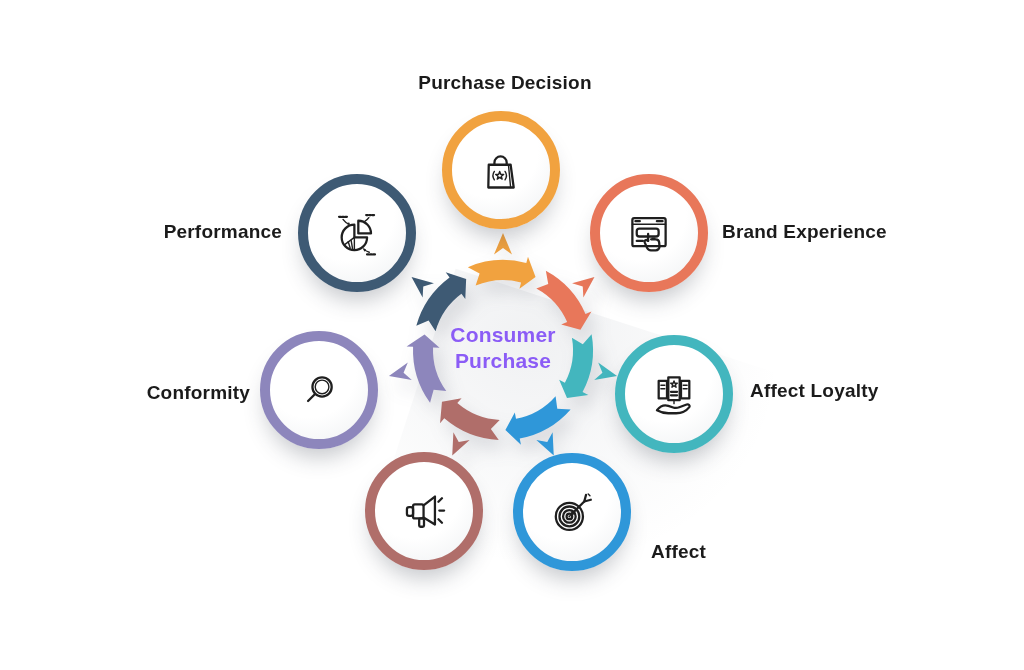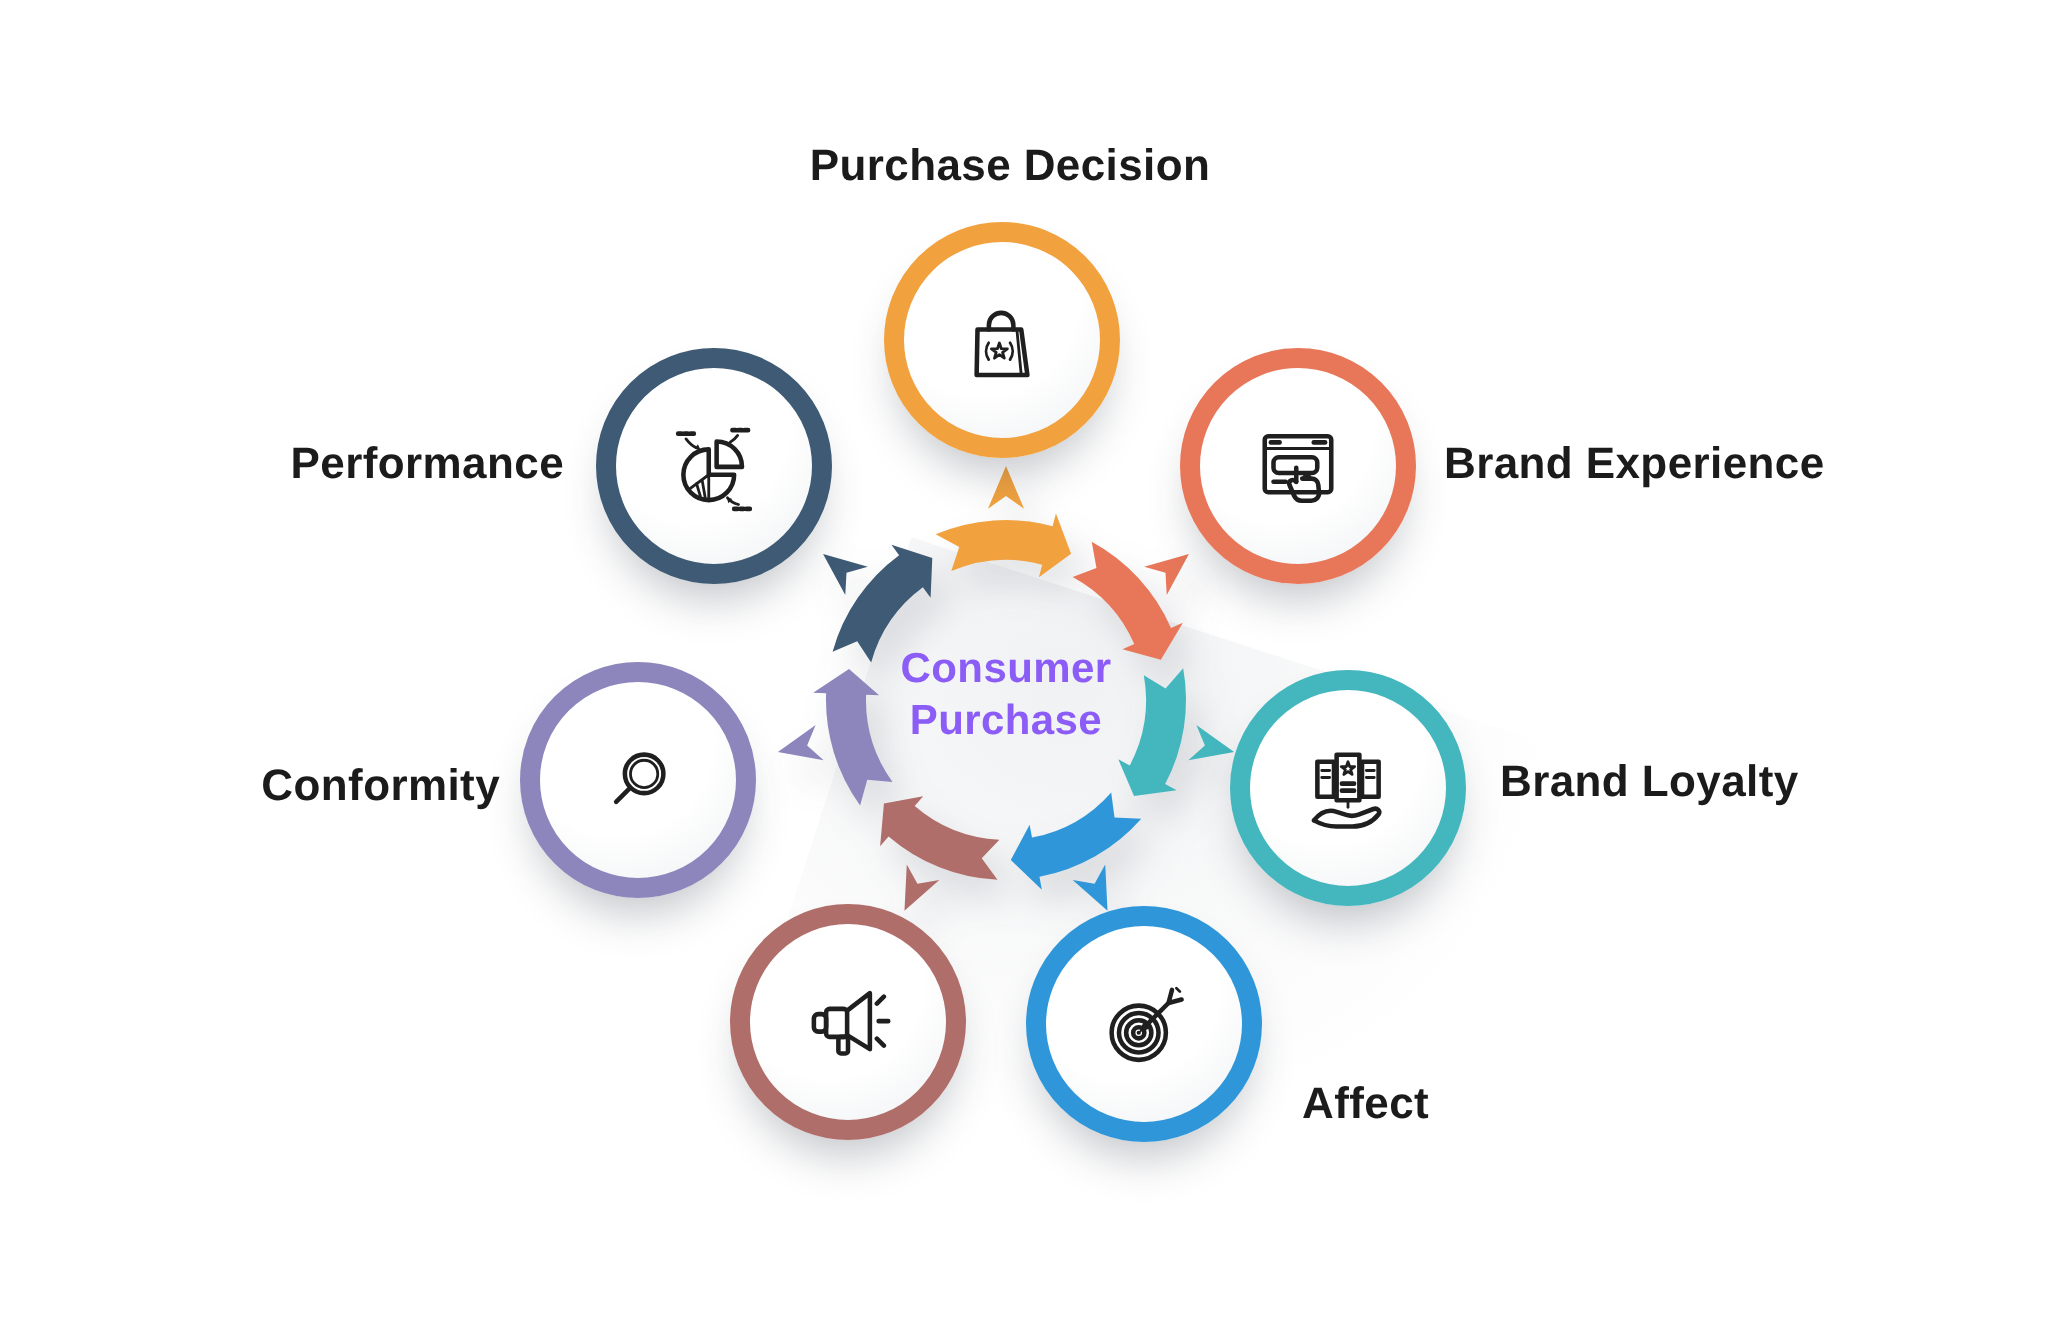--- a/index.html
+++ b/index.html
@@ -14,21 +14,21 @@
   }
   .node-circle{
     position:absolute;width:98px;height:98px;border-radius:50%;
     border:10px solid #999;transform:translate(-50%,-50%);
     background:radial-gradient(circle at 40% 30%, #ffffff 52%, #eef0f2 100%);
     box-shadow:0 14px 22px -6px rgba(45,55,70,.28);
     display:flex;align-items:center;justify-content:center;
   }
   .node-circle svg{display:block;}
   .node-label{
-    position:absolute;font-size:22px;font-weight:600;color:#1b1b1b;
+    position:absolute;font-size:19px;font-weight:600;color:#1b1b1b;
     letter-spacing:.2px;white-space:nowrap;transform:translate(0,-50%);
   }
   .node-label.centered{transform:translate(-50%,-50%);}
   .ring-svg{
     position:absolute;left:503px;top:350px;width:300px;height:300px;
     transform:translate(-50%,-50%);
     filter:drop-shadow(7px 11px 9px rgba(60,70,85,.16));
   }
   .center-text{
     position:absolute;left:503px;top:348px;transform:translate(-50%,-50%);
@@ -103,21 +103,21 @@
       <path class="ic-thin" d="M17 22 h4.5 M17 26 h4.5"></path>
       <rect class="ic" x="40" y="17" width="9.5" height="20" stroke-width="2.2"></rect>
       <path class="ic-thin" d="M42.5 22 h4.5 M42.5 26 h4.5"></path>
       <rect class="ic" x="25.5" y="13" width="13" height="26" fill="#fdfdfd" stroke-width="2.3"></rect>
       <path class="ic-thin" d="M32 17 L32.94 19.71 L35.8 19.76 L33.52 21.49 L34.35 24.24 L32 22.6 L29.65 24.24 L30.48 21.49 L28.2 19.76 L31.06 19.71 Z"></path>
       <path class="ic" d="M28.5 29.5 h7 M28.5 33.5 h7" stroke-width="1.8"></path>
       <path class="ic-thin" d="M32 39 v4"></path>
       <path class="ic" stroke-width="2.3" d="M12.5 50.5 c4.5 2.5 9 3.5 13 3.5 h9 c6.5 0 11.5 -2.5 15 -7 c1.2 -1.8 -.8 -3.8 -3 -3 l-8.5 3.2 c-2.6 1 -4.6 1 -7 .2 l-5.5 -1.8 c-4.8 -1.6 -9.5 .6 -13 4.9"></path>
     </svg>
   </div>
-  <div class="node-label" style="left:750px;top:391px;">Brand Loyalty</div>
+  <div class="node-label" style="left:750px;top:391px;">Affect Loyalty</div>
 
   <div class="node-circle" style="left: 572px; top: 512px; border-color: rgb(47, 151, 217);">
     <svg width="56" height="56" viewBox="0 0 64 64">
       <circle class="ic" cx="29" cy="37" r="15.5" stroke-width="2.4"></circle>
       <circle class="ic" cx="29" cy="37" r="11.3" stroke-width="2.2"></circle>
       <circle class="ic" cx="29" cy="37" r="7.2" stroke-width="2"></circle>
       <circle class="ic" cx="29" cy="37" r="3.2" stroke-width="1.8"></circle>
       <circle class="ic-fill" cx="29" cy="37" r="1.2"></circle>
       <path class="ic" d="M31.5 34.5 L46 20" stroke-width="2.4"></path>
       <polygon class="ic-fill" points="29.2,36.8 35.6,34.4 31.8,30.6"></polygon>

